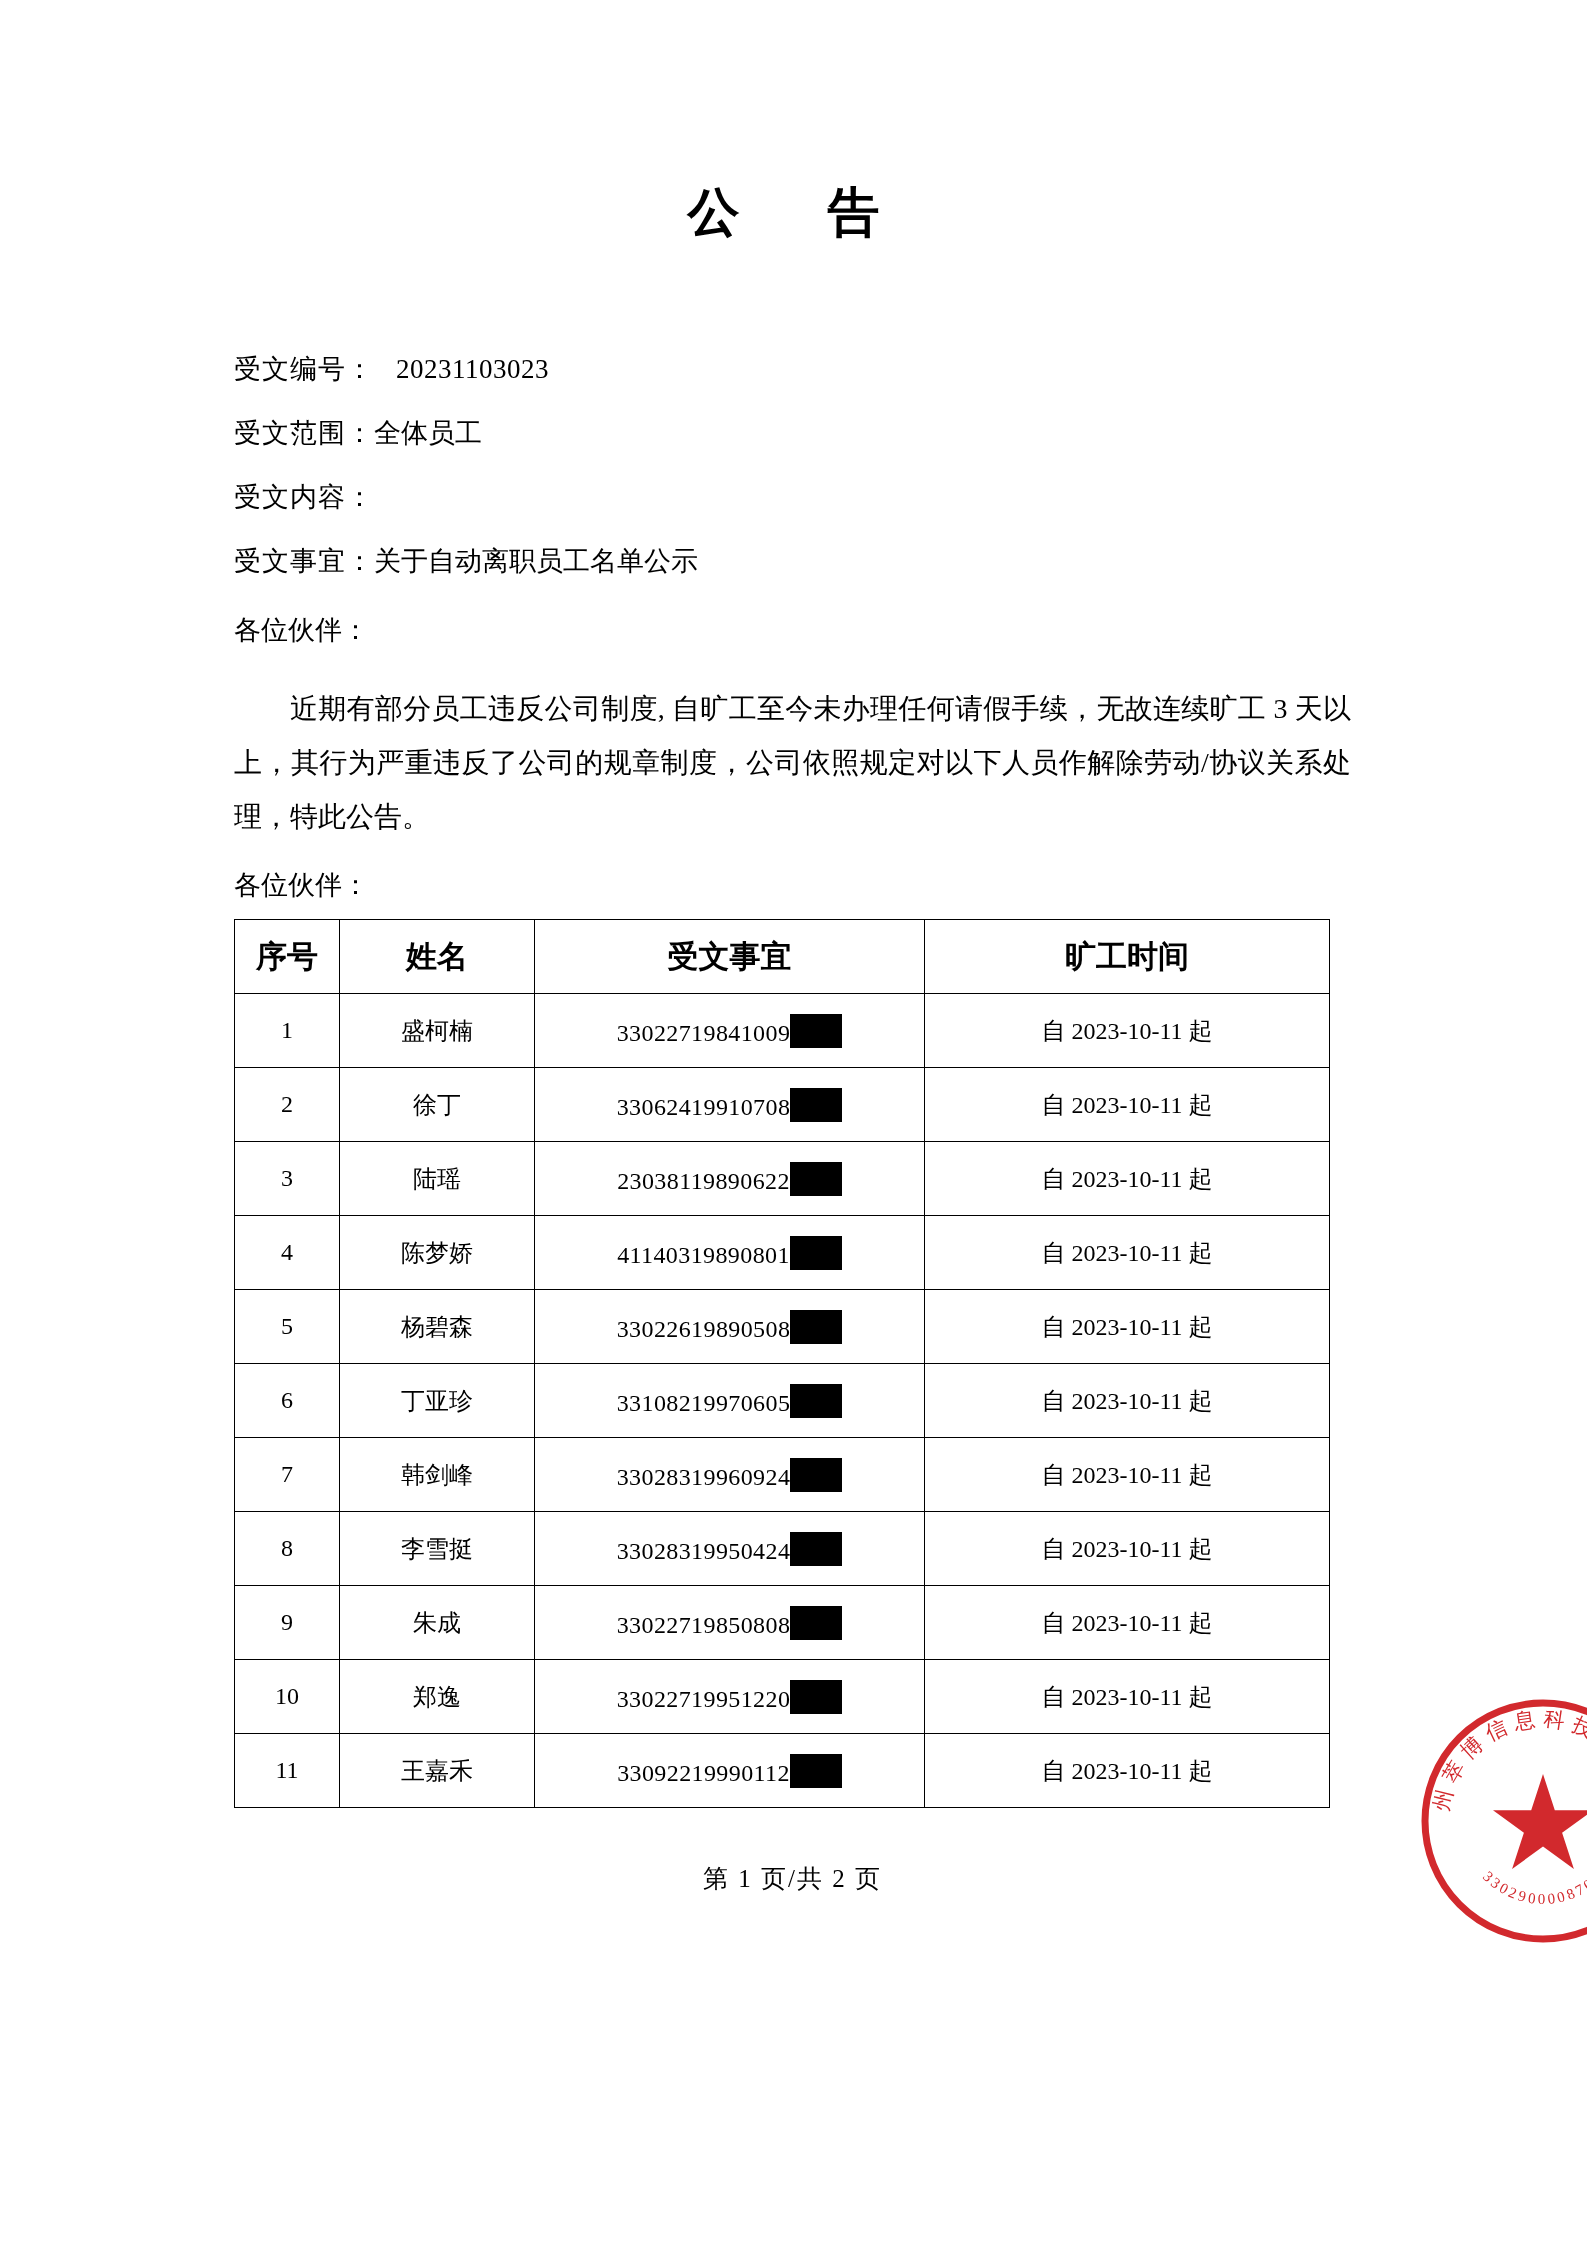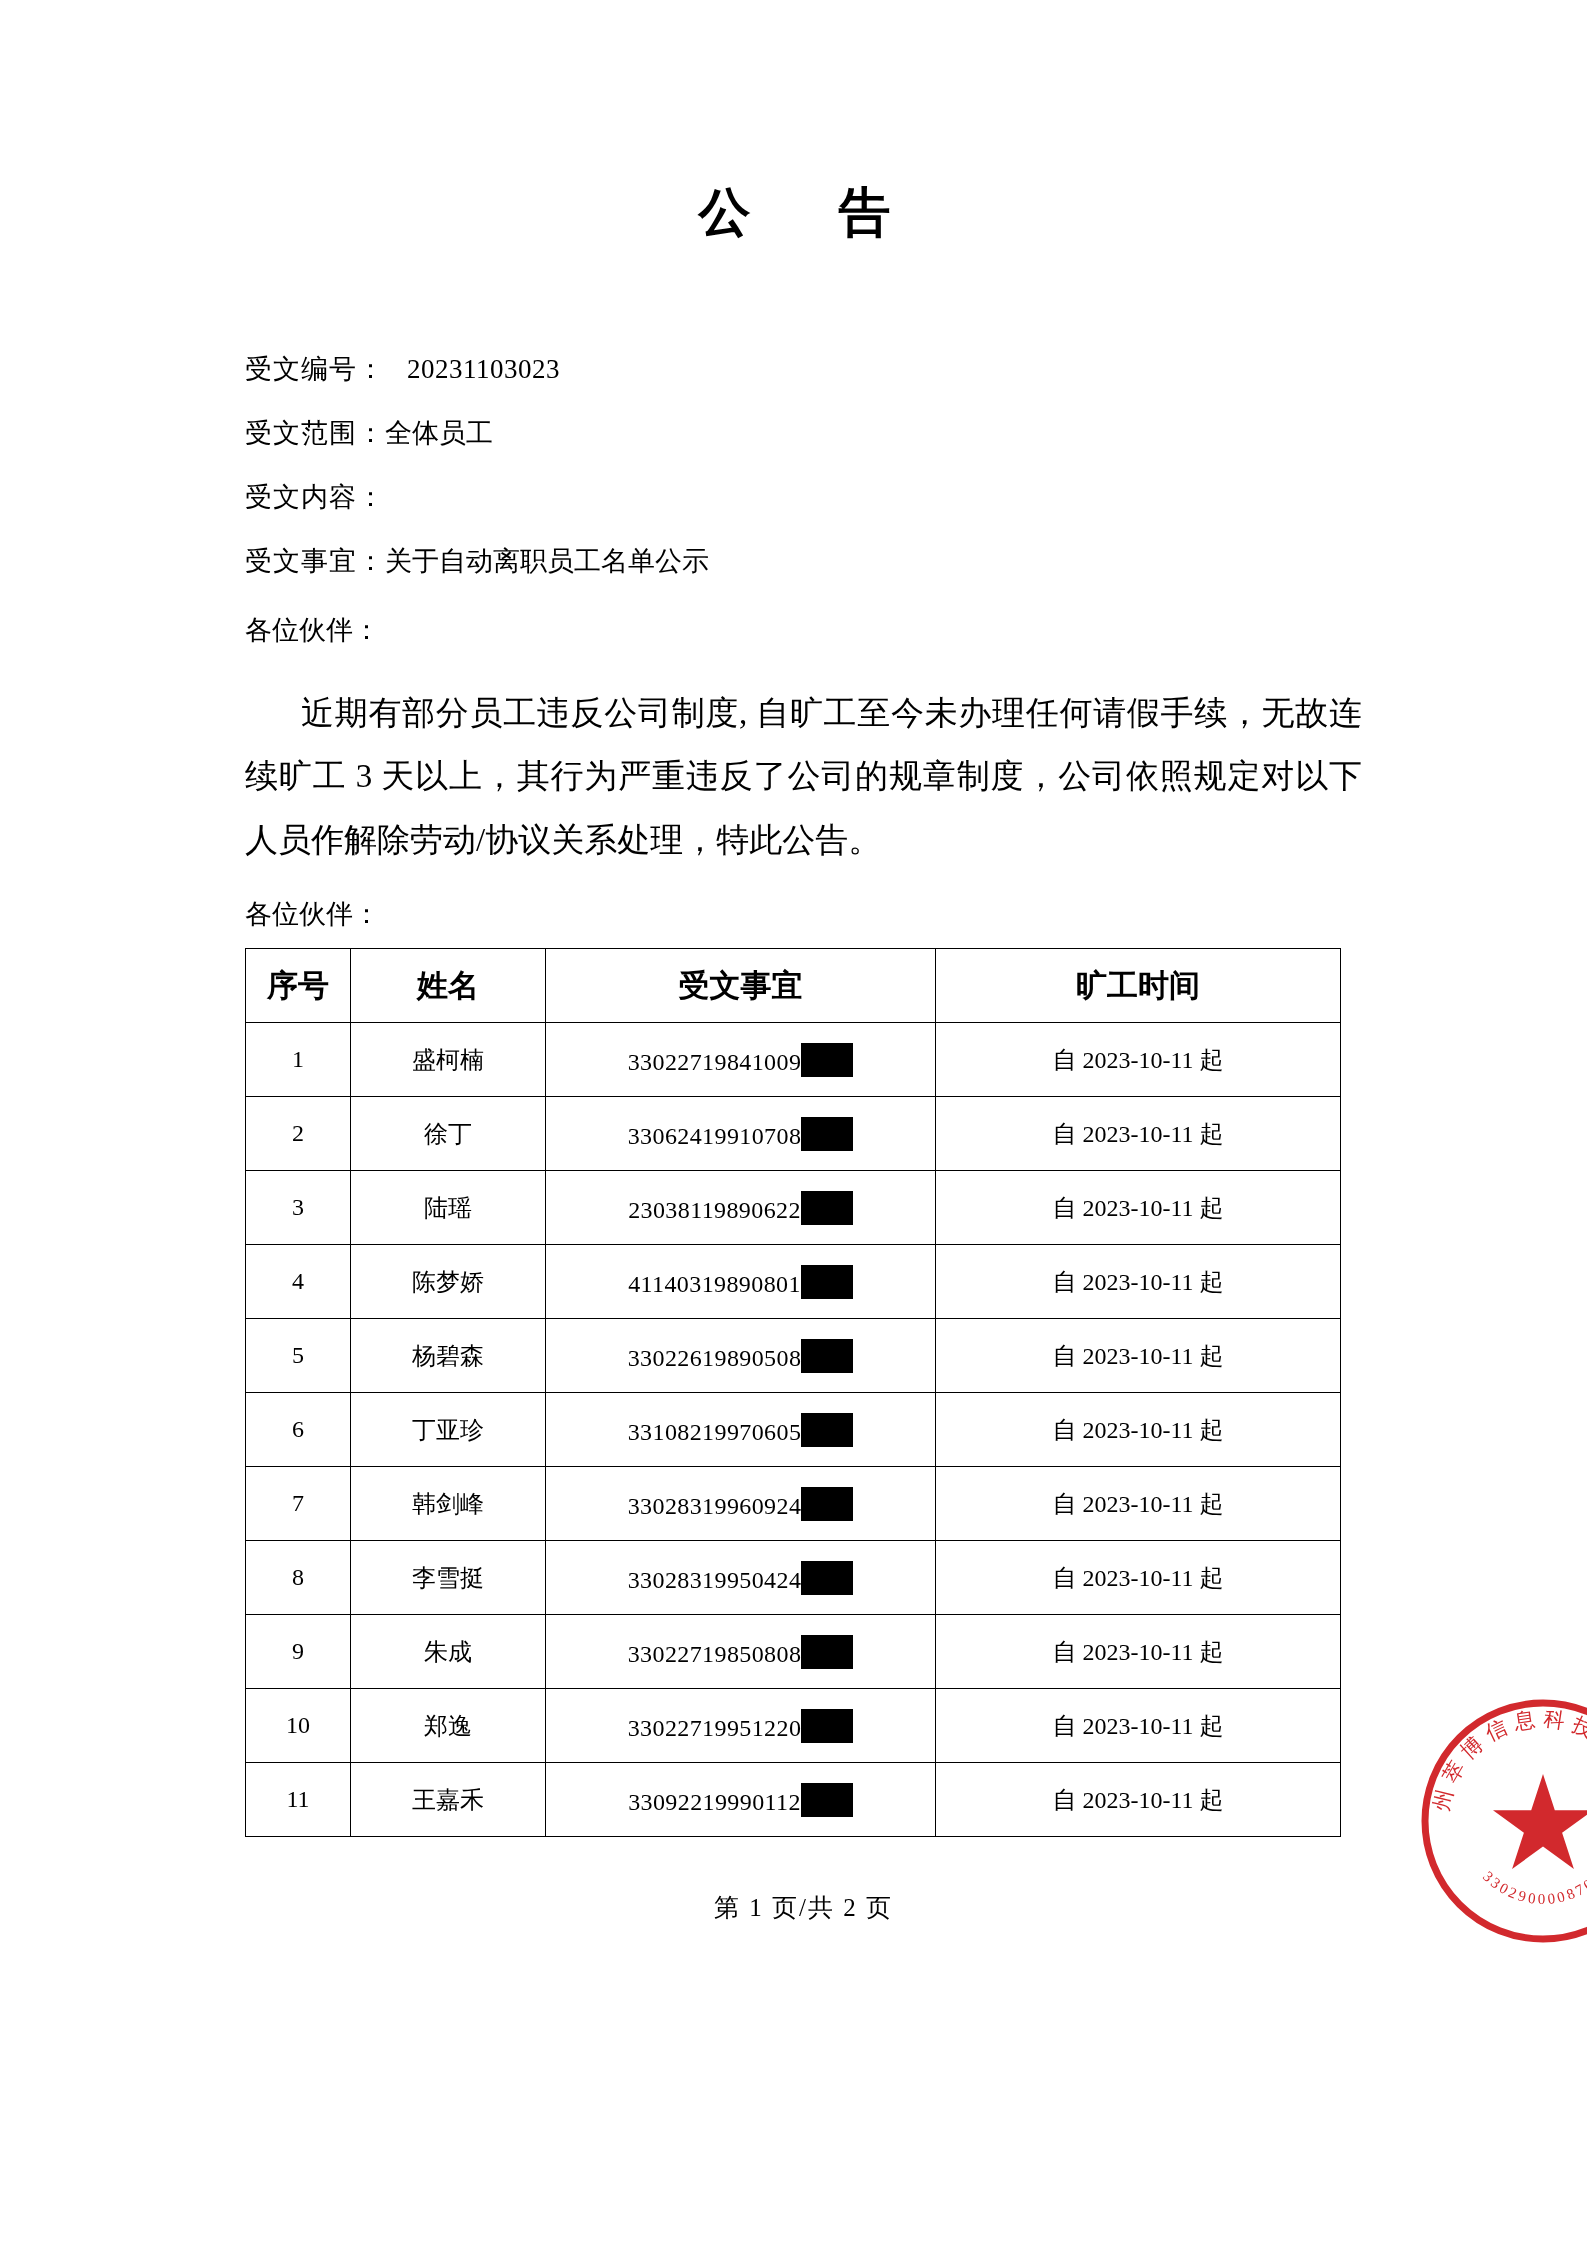--- a/index.html
+++ b/index.html
@@ -14,21 +14,21 @@
   .page {
     position: relative;
     width: 1587px;
     height: 2245px;
     margin: 0 auto;
     background: #ffffff;
     overflow: hidden;
   }
   .content {
     position: absolute;
-    left: 245px;
+    left: 234px;
     top: 0;
     width: 1117px;
     height: 2245px;
   }
   .doc-title {
     text-align: center;
     font-size: 52px;
     font-weight: bold;
     letter-spacing: 18px;
     margin-top: 178px;
@@ -54,21 +54,21 @@
   .meta-value.num {
     margin-left: 22px;
     letter-spacing: 0.5px;
   }
   .salutation {
     font-size: 27px;
     margin-top: 0;
     margin-bottom: 34px;
   }
   .para {
-    font-size: 33px;
+    font-size: 28px;
     line-height: 1.92;
     text-align: justify;
     text-justify: inter-ideograph;
     margin: 0 0 10px 0;
     text-indent: 56px;
   }
   .list-lead {
     font-size: 27px;
     margin-top: 24px;
     margin-bottom: 16px;

